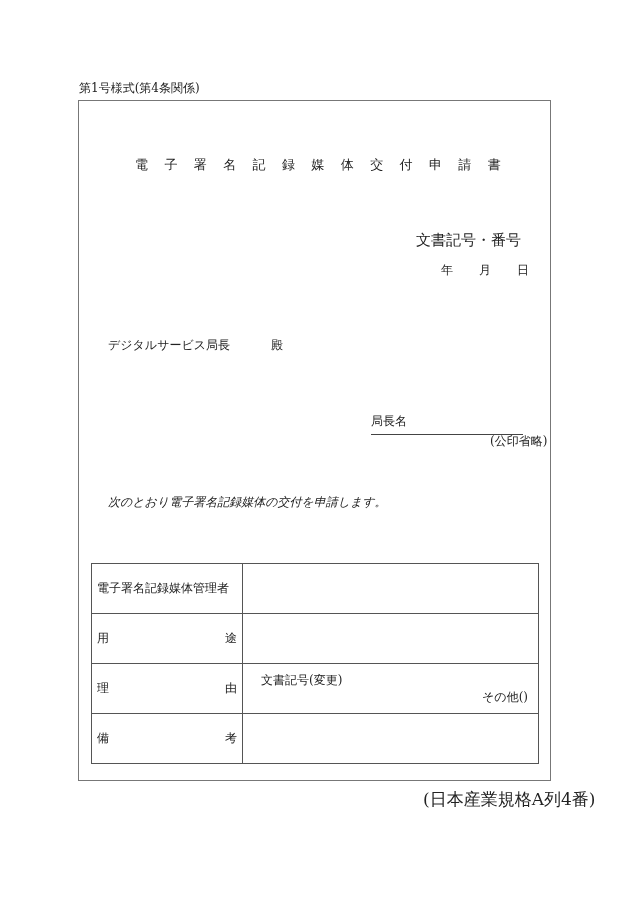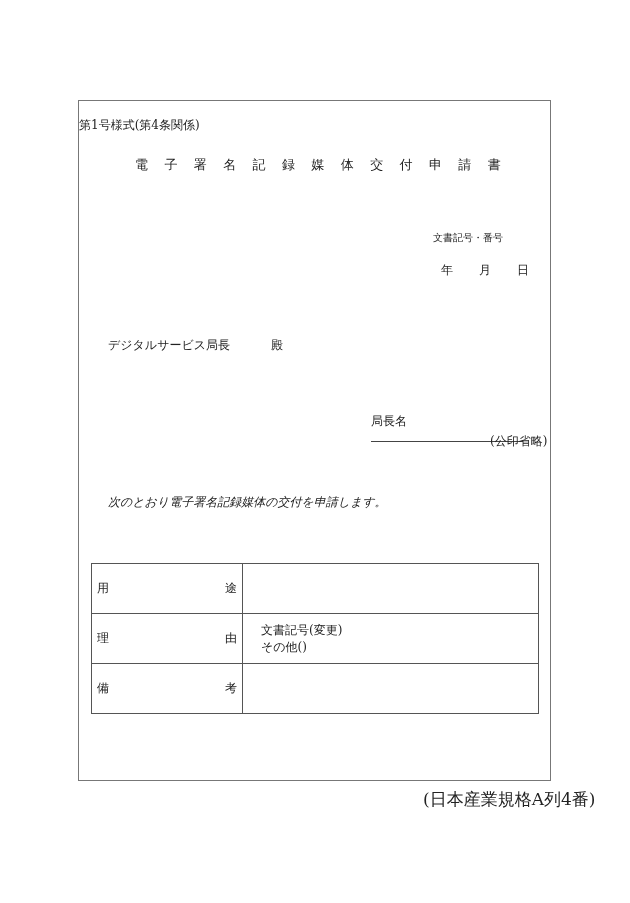--- a/index.html
+++ b/index.html
@@ -12,21 +12,20 @@
       height: 903px;
       position: relative;
       font-family: "DejaVu Serif", "Liberation Serif", serif;
       color: #222222;
       overflow: hidden;
     }
     .abs { position: absolute; white-space: nowrap; }
     .form-number {
       left: 79px; top: 80px;
       font-size: 12px;
-      margin-top: 37px;
     }
     .outer-box {
       position: absolute;
       left: 78px; top: 100px;
       width: 473px; height: 681px;
       border: 1px solid #777777;
       box-sizing: border-box;
     }
     .title {
       left: 135px; top: 156px;
@@ -34,22 +33,22 @@
       letter-spacing: 0;
       display: flex;
       gap: 0;
     }
     .title span {
       display: inline-block;
       width: 29.4px;
       text-align: left;
     }
     .doc-number {
-      left: 433px; top: 231px;
-      font-size: 10px;
+      left: 416px; top: 231px;
+      font-size: 15px;
     }
     .date-line {
       left: 441px; top: 262px;
       font-size: 12px;
       display: flex;
     }
     .date-line span { display: inline-block; }
     .date-line .y { width: 38px; }
     .date-line .m { width: 38px; }
     .addressee {
@@ -59,21 +58,21 @@
     }
     .dono {
       left: 271px; top: 337px;
       font-size: 12px;
     }
     .chief-name {
       left: 371px; top: 413px;
       font-size: 12px;
       width: 152px;
       border-bottom: 1px solid #444444;
-      padding-bottom: 11px;
+      padding-bottom: 4px;
     }
     .seal-omitted {
       left: 490px; top: 433px;
       font-size: 12px;
     }
     .body-text {
       left: 108px; top: 494px;
       font-size: 12px;
       font-style: italic;
     }
@@ -97,21 +96,21 @@
     .spread {
       display: flex;
       justify-content: space-between;
     }
     td.value-cell {
       padding: 0 10px 0 18px !important;
       line-height: 17px;
     }
     .reason-line2 {
       display: flex;
-      justify-content: flex-start;
+      justify-content: flex-end;
     }
     .footer-note {
       left: 423px; top: 788px;
       font-size: 17px;
     }
   </style>
 </head>
 <body>
 
 <div class="abs form-number">第1号様式(第4条関係)</div>
@@ -147,20 +146,26 @@
 
 <div class="abs chief-name">
   <span>局長名</span>
 </div>
 <div class="abs seal-omitted">(公印省略)</div>
 
 <div class="abs body-text">次のとおり電子署名記録媒体の交付を申請します。</div>
 
 <table class="form-table">
   <tbody>
+      <tr>
+    <td class="label-cell">
+      <span>電子署名記録媒体管理者</span>
+    </td>
+    <td class="value-cell"></td>
+  </tr>
   <tr>
     <td class="label-cell">
       <div class="spread">
         <span>用</span>
         <span>途</span>
       </div>
     </td>
     <td class="value-cell"></td>
   </tr>
   <tr>

